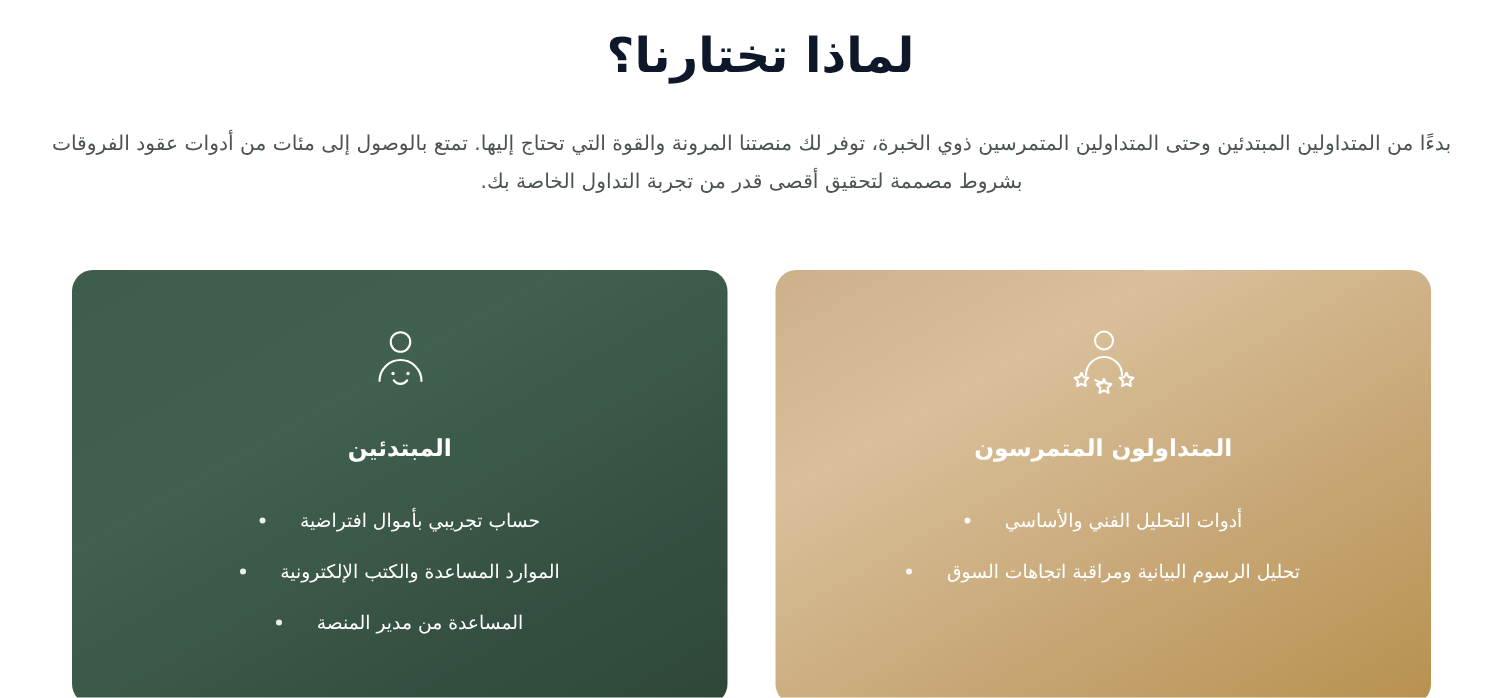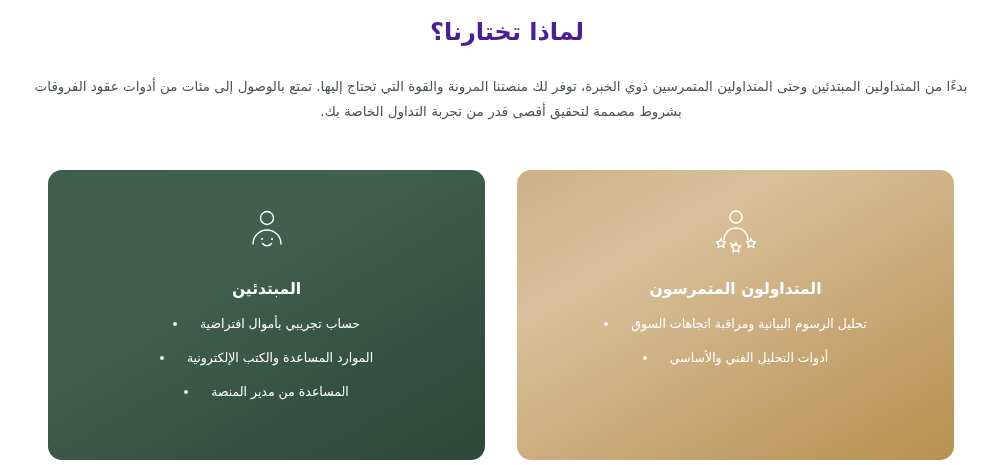--- a/index.html
+++ b/index.html
@@ -13,23 +13,23 @@
     overflow: hidden;
   }
   .page {
     position: relative;
     width: 1002px;
     height: 465px;
     background: #ffffff;
   }
   .section-title {
     text-align: center;
-    font-size: 24px;
+    font-size: 32px;
     font-weight: bold;
-    color: #4c1d95;
+    color: #0f172a;
     margin: 18px 0 0 12px;
     letter-spacing: 0;
   }
   .section-sub {
     margin: 28px auto 0 auto;
     width: 940px;
     text-align: center;
     font-size: 13.5px;
     line-height: 1.85;
     color: #4a5450;
@@ -62,21 +62,21 @@
   .card-icon {
     width: 56px;
     height: 52px;
     margin-bottom: 22px;
     display: block;
   }
   .card-title {
     font-size: 15.5px;
     font-weight: bold;
     color: #ffffff;
-    margin-bottom: 9px;
+    margin-bottom: 22px;
     text-align: center;
   }
   .card.gold .card-title { color: #ffffff; }
   .bullets {
     list-style: none;
     margin: 0;
     padding: 0;
     width: 100%;
   }
   .bullets li {
@@ -121,25 +121,25 @@
           <path d="M16 34c0-6.6 5.4-12 12-12s12 5.4 12 12"></path>
           <path d="M28 39c-2.2 0-4.2-.6-5.8-1.6"></path>
           <path d="M13 32.5l1.4 2.9 3.2.5-2.3 2.2.6 3.2-2.9-1.5-2.9 1.5.6-3.2-2.3-2.2 3.2-.5z"></path>
           <path d="M43 32.5l1.4 2.9 3.2.5-2.3 2.2.6 3.2-2.9-1.5-2.9 1.5.6-3.2-2.3-2.2 3.2-.5z"></path>
           <path d="M28 36.5l1.5 3.1 3.4.5-2.5 2.4.6 3.4-3-1.6-3 1.6.6-3.4-2.5-2.4 3.4-.5z"></path>
         </svg>
       </span>
       <div class="card-title">المتداولون المتمرسون</div>
       <ul class="bullets">
         <li>
-          <span class="txt">تحليل الرسوم البيانية ومراقبة اتجاهات السوق</span>
+          <span class="txt">أدوات التحليل الفني والأساسي</span>
           <span class="dot"></span>
         </li>
         <li>
-          <span class="txt">أدوات التحليل الفني والأساسي</span>
+          <span class="txt">تحليل الرسوم البيانية ومراقبة اتجاهات السوق</span>
           <span class="dot"></span>
         </li>
       </ul>
     </div>
 
     <div class="card green">
       <span class="card-icon">
         <svg viewBox="0 0 56 52" width="56" height="52" fill="none" stroke="#ffffff" stroke-width="1.4" stroke-linecap="round" stroke-linejoin="round">
           <circle cx="28" cy="12" r="6.5"></circle>
           <path d="M14 38c0-7.7 6.3-14 14-14s14 6.3 14 14"></path>

